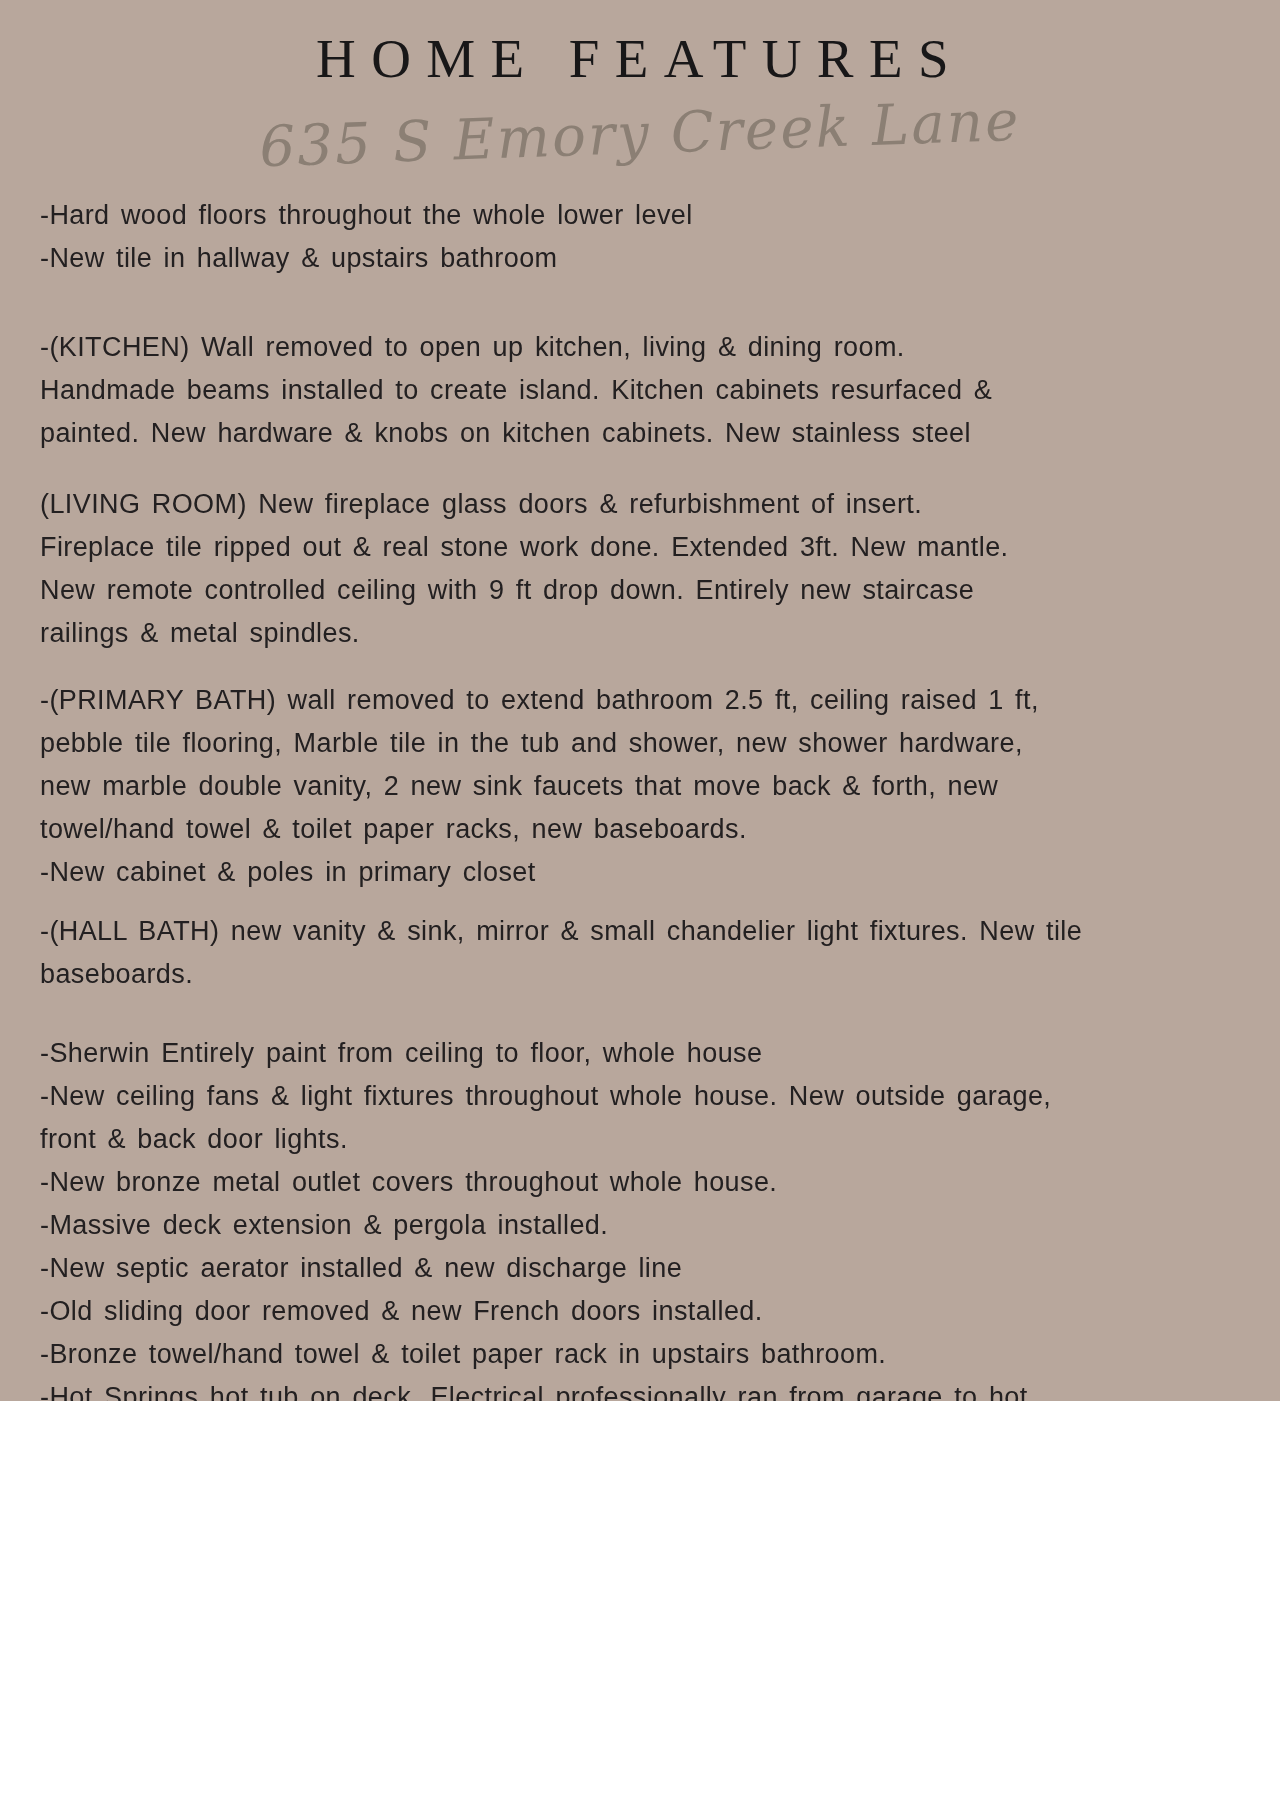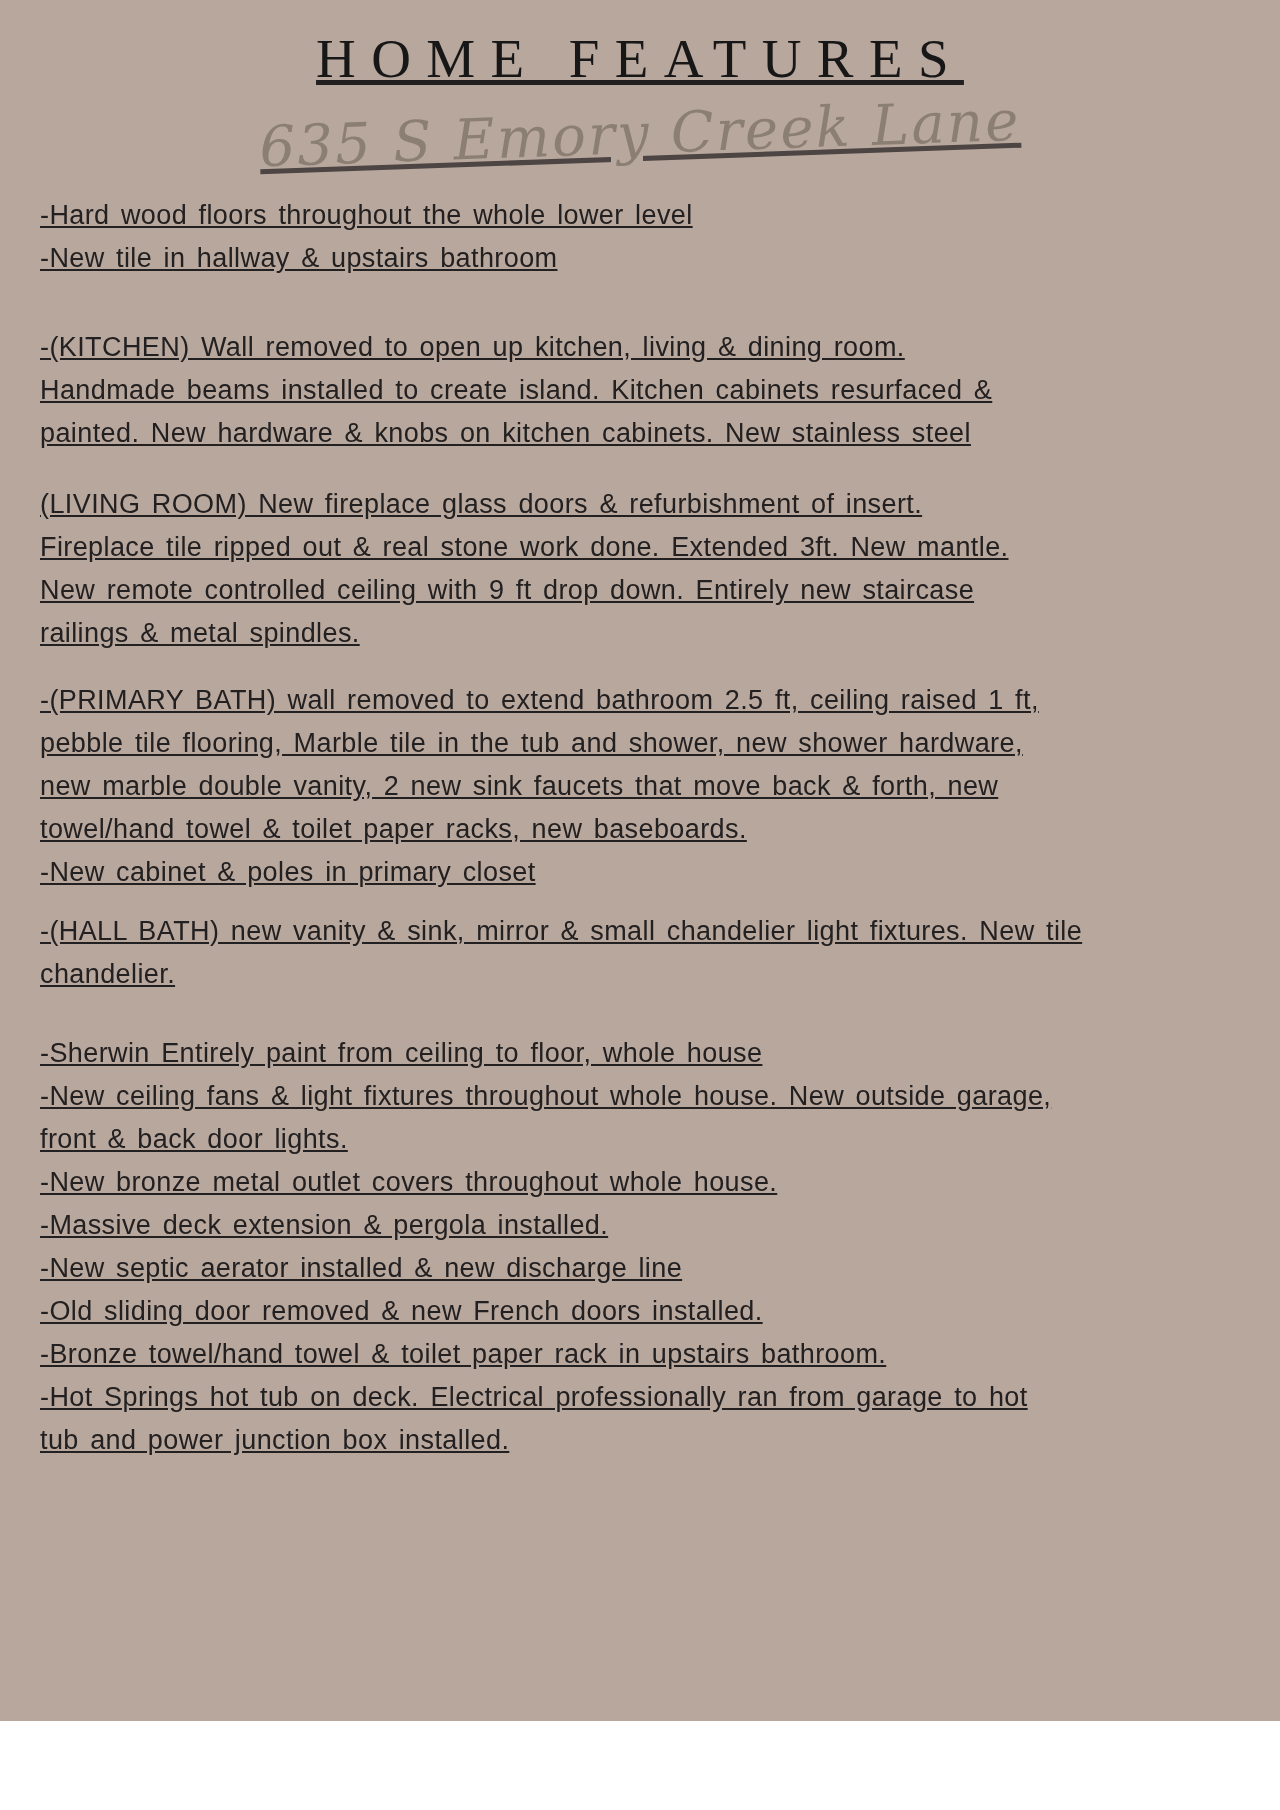--- a/index.html
+++ b/index.html
@@ -1,24 +1,23 @@
 <!DOCTYPE html>
 <html><head>
 <meta charset="utf-8">
 <style>
   html, body { margin: 0; padding: 0; }
   .page {
     position: relative;
     width: 1280px;
-    height: 1721px;
+    height: 1401px;
     background: #b8a79c;
     overflow: hidden;
     font-family: "Liberation Sans", sans-serif;
     color: #232021;
-    text-decoration: underline;
   }
   header { text-align: center; padding-top: 26px; }
   .title {
     margin: 0;
     font-family: "Liberation Serif", "DejaVu Serif", serif;
     font-weight: 500;
     font-size: 55px;
     line-height: 66px;
     letter-spacing: 0.28em;
     color: #181718;
@@ -98,21 +97,21 @@
     <section class="para mt-24">
       <div class="line">-(PRIMARY BATH) wall removed to extend bathroom 2.5 ft, ceiling raised 1 ft,</div>
       <div class="line">pebble tile flooring, Marble tile in the tub and shower, new shower hardware,</div>
       <div class="line">new marble double vanity, 2 new sink faucets that move back &amp; forth, new</div>
       <div class="line">towel/hand towel &amp; toilet paper racks, new baseboards.</div>
       <div class="line">-New cabinet &amp; poles in primary closet</div>
     </section>
 
     <section class="para mt-30">
       <div class="line">-(HALL BATH) new vanity &amp; sink, mirror &amp; small chandelier light fixtures. New tile</div>
-      <div class="line">chandelier.</div>
+      <div class="line">baseboards.</div>
     </section>
 
     <section class="para mt-36">
       <div class="line">-Sherwin Entirely paint from ceiling to floor, whole house</div>
       <div class="line">-New ceiling fans &amp; light fixtures throughout whole house. New outside garage,</div>
       <div class="line">front &amp; back door lights.</div>
       <div class="line">-New bronze metal outlet covers throughout whole house.</div>
       <div class="line">-Massive deck extension &amp; pergola installed.</div>
       <div class="line">-New septic aerator installed &amp; new discharge line</div>
       <div class="line">-Old sliding door removed &amp; new French doors installed.</div>

